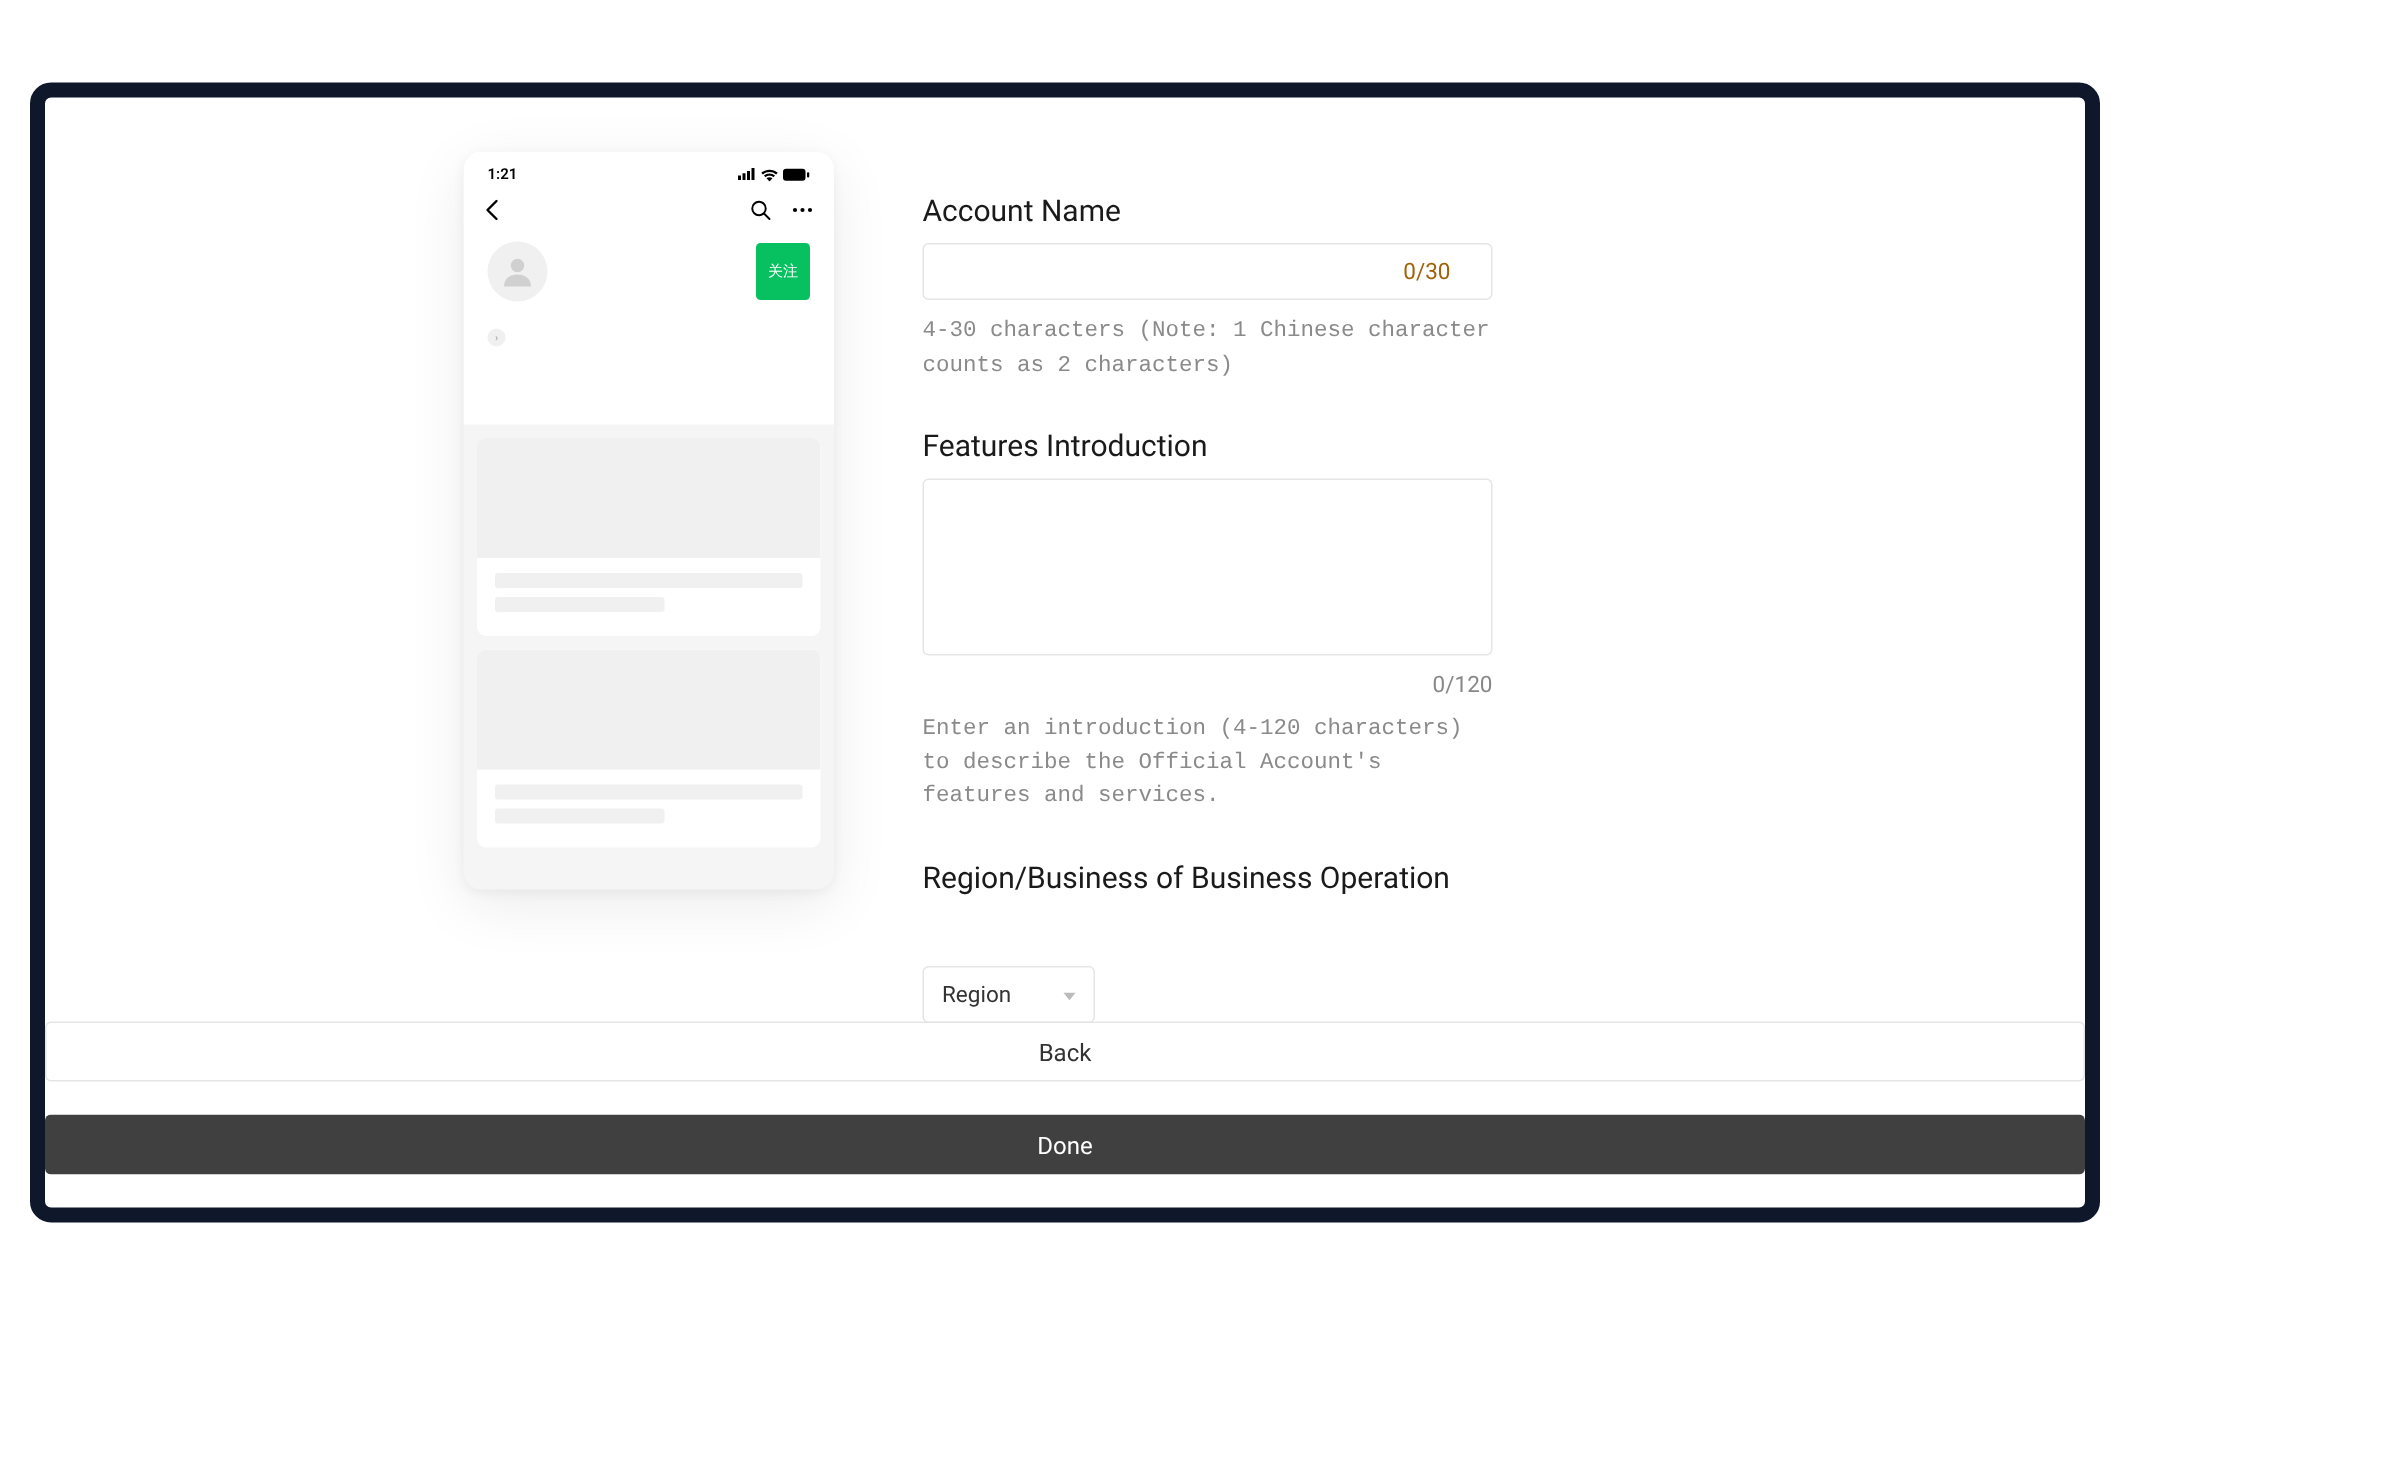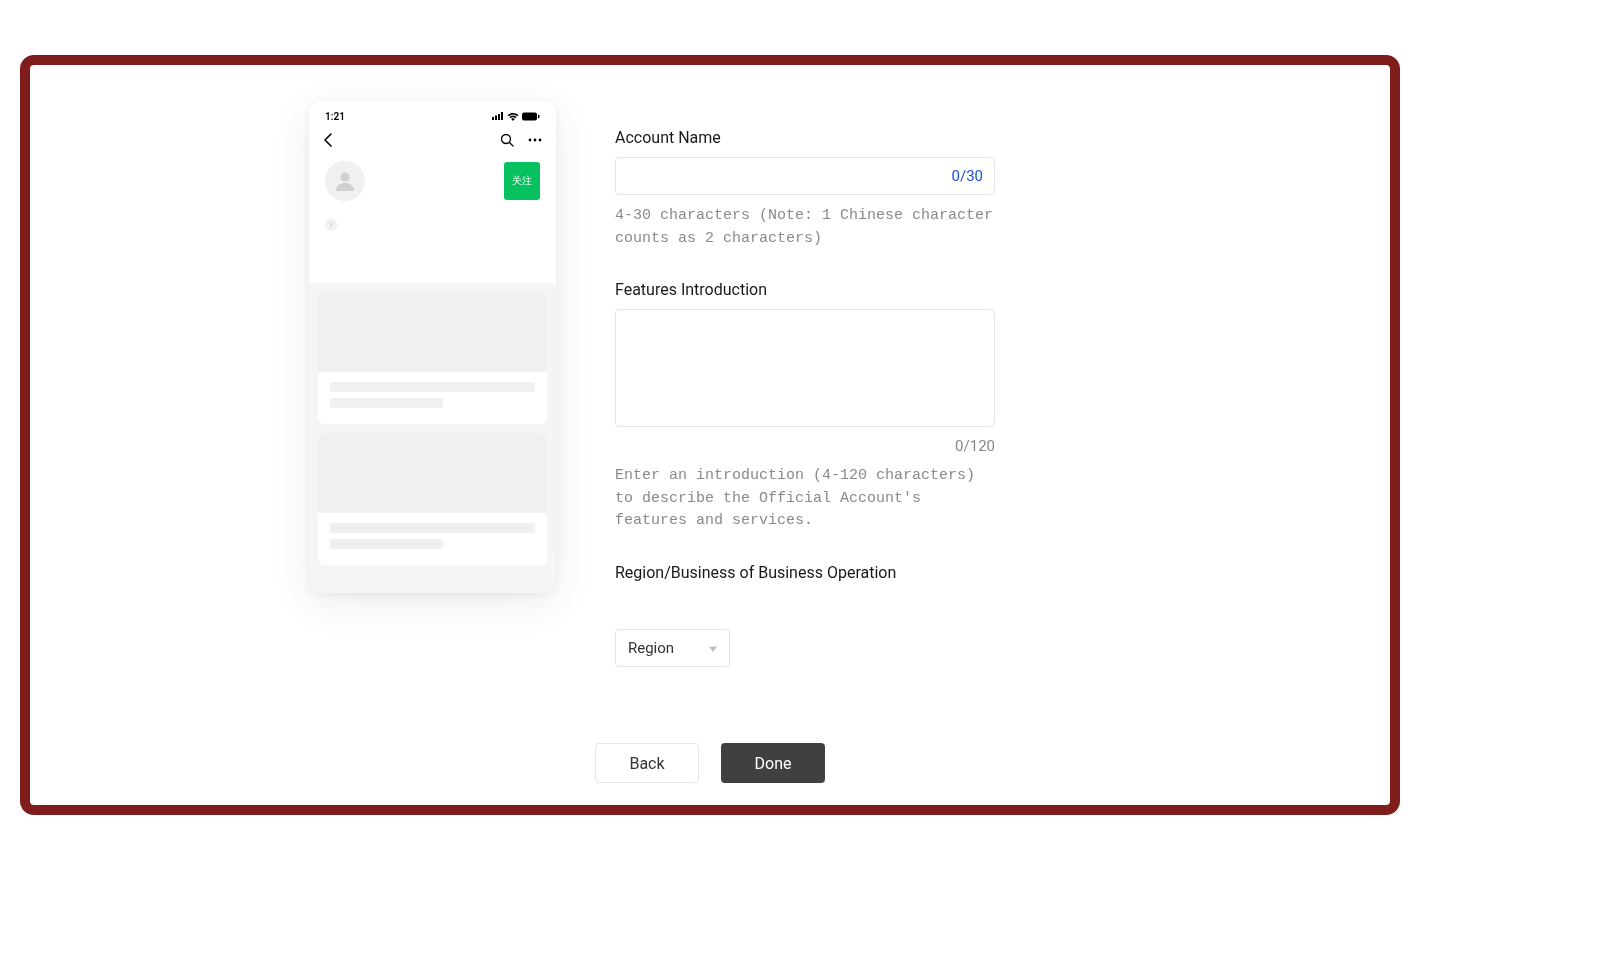--- a/index.html
+++ b/index.html
@@ -1,21 +1,21 @@
 <!DOCTYPE html>
 <html><head>
 <meta charset="utf-8">
 <style>
   * { box-sizing: border-box; margin: 0; padding: 0; }
   html, body { width: 1600px; height: 980px; background: #fff; font-family: -apple-system, BlinkMacSystemFont, "Segoe UI", Roboto, "Helvetica Neue", Arial, sans-serif; }
   .outer {
     position: absolute;
     left: 20px; top: 55px;
     width: 1380px; height: 760px;
-    border: 10px solid #7f1d1d;
+    border: 10px solid #0f172a;
     border-radius: 14px;
     background: #fff;
     overflow: hidden;
   }
   .content {
     position: relative;
     width: 100%; height: 100%;
   }
 
   
@@ -110,42 +110,42 @@
   .skel-line.short { width: 55%; }
 
   
   .form {
     position: absolute;
     left: 585px; top: 63px;
     width: 380px;
   }
   .field { margin-bottom: 30px; }
   .label {
-    font-size: 16px;
+    font-size: 20px;
     color: #1a1a1a;
     margin-bottom: 10px;
     font-weight: 400;
   }
   .input-wrap {
     position: relative;
   }
   .text-input {
     width: 100%;
     height: 38px;
     border: 1px solid #e5e5e5;
     border-radius: 4px;
     padding: 0 60px 0 12px;
     font-size: 14px;
     outline: none;
   }
   .counter-inline {
     position: absolute;
-    right: 12px; top: 50%;
+    right: 28px; top: 50%;
     transform: translateY(-50%);
-    color: #1d4ed8;
+    color: #a16207;
     font-size: 15px;
   }
   .hint {
     color: #8a8a8a;
     font-size: 15px;
     line-height: 1.5;
     margin-top: 10px;
     font-family: Liberation Mono, monospace;
   }
   .textarea {
@@ -190,20 +190,21 @@
     border-top: 5px solid #bbb;
   }
 
   
   .footer {
     position: absolute;
     left: 0; right: 0; bottom: 22px;
     display: flex;
     justify-content: center;
     gap: 22px;
+    flex-direction: column;
   }
   .btn {
     min-width: 104px;
     height: 40px;
     border-radius: 4px;
     font-size: 16px;
     cursor: pointer;
     display: flex; align-items: center; justify-content: center;
     border: 1px solid transparent;
   }

